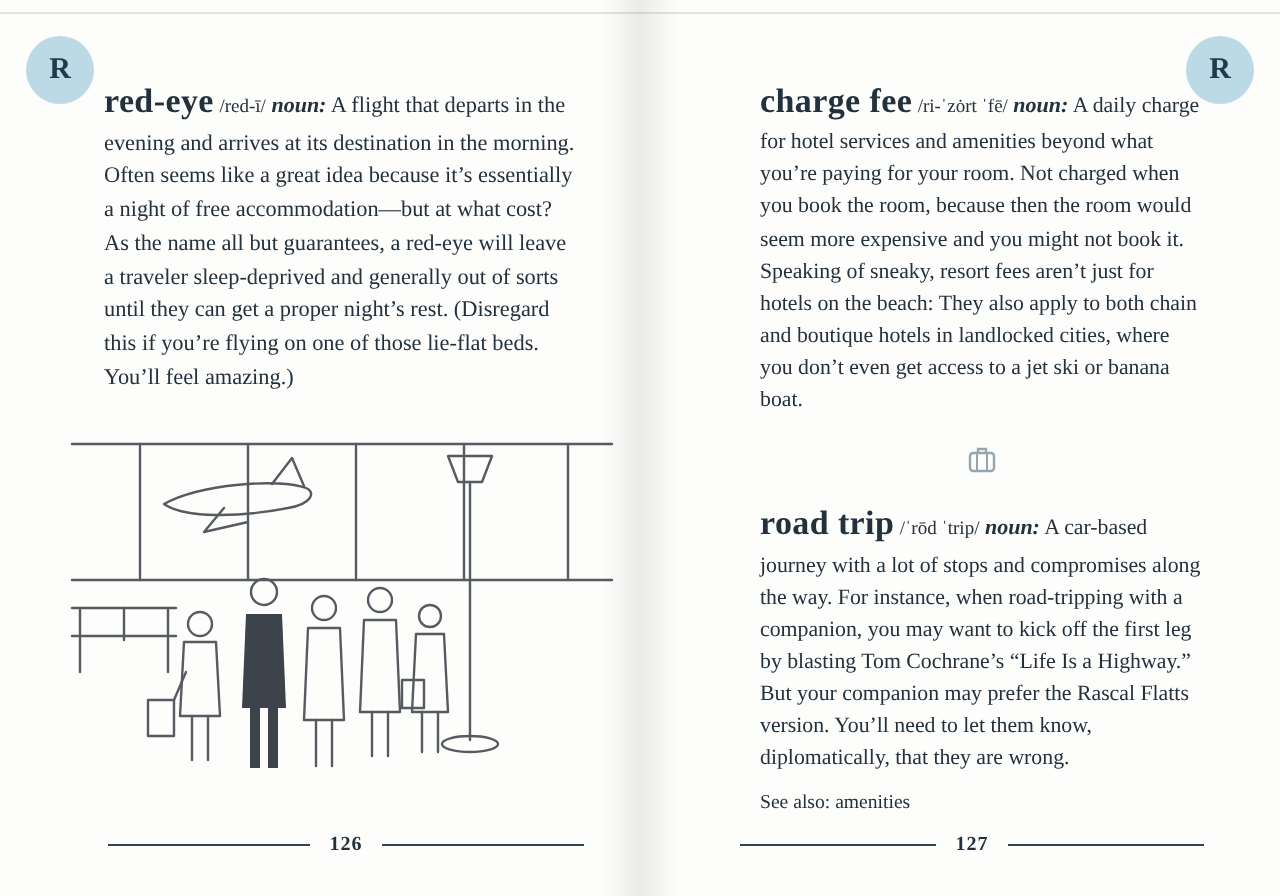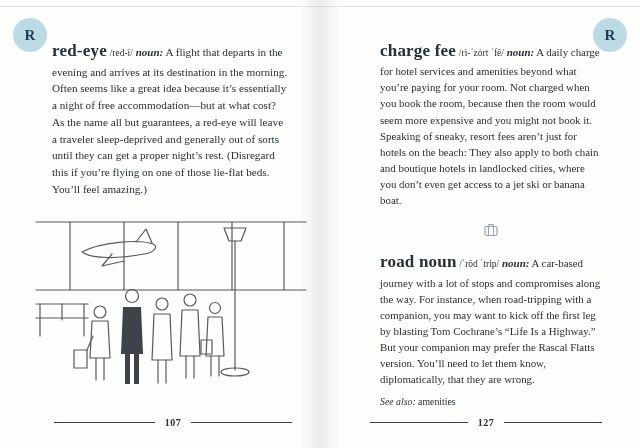--- a/index.html
+++ b/index.html
@@ -29,21 +29,21 @@
   .content{position:absolute;top:38px;}
   .page.left .content{left:52px;width:238px;}
   .page.right .content{left:60px;width:222px;}
   p.entry-text{margin:0;font-size:11.2px;line-height:1.5;text-align:left;}
   .page.right p.entry-text{font-size:10.9px;line-height:1.48;}
   .headword{font-size:17px;font-weight:700;letter-spacing:0.2px;}
   .pron{font-size:9.5px;}
   .pos{font-size:11px;font-weight:700;font-style:italic;}
   .between-icon{display:flex;justify-content:center;margin:12px 0 11px 0;}
   .see-also{margin-top:8px;font-size:9.8px;}
-  .see-also .label{font-style:italic;}
+  .see-also .label{}
   .illustration{position:absolute;left:32px;top:208px;width:278px;height:188px;}
   .footer{
     position:absolute;bottom:20px;display:flex;align-items:center;gap:10px;
   }
   .page.left .footer{left:54px;width:238px;}
   .page.right .footer{left:50px;width:232px;gap:10px;}
   .footer .rule{flex:1;height:1px;background:#2b4653;}
   .footer .pagenum{font-size:10px;font-weight:700;letter-spacing:0.5px;}
   svg .sk{stroke:#565b61;stroke-width:1.2;fill:none;stroke-linecap:round;stroke-linejoin:round;}
   svg .fillman{fill:#3d434b;stroke:none;}
@@ -122,21 +122,21 @@
 
         <circle class="sk" cx="183" cy="100" r="5.5"></circle>
         <path class="sk" d="M176,109 L174,148 L192,148 L190,109 Z"></path>
         <line class="sk" x1="179" y1="148" x2="179" y2="168"></line>
         <line class="sk" x1="187" y1="148" x2="187" y2="168"></line>
       </g>
     </svg>
 
     <div class="footer">
       <div class="rule"></div>
-      <span class="pagenum">107</span>
+      <span class="pagenum">126</span>
       <div class="rule"></div>
     </div>
   </div>
 
   <div class="page right">
     <div class="badge pos-right">
       <span>R</span>
     </div>
 
     <div class="content">
@@ -150,21 +150,21 @@
       <div class="between-icon">
         <svg width="18" height="18" viewBox="0 0 18 18">
           <rect x="3" y="6.5" width="12" height="9" rx="1.5" fill="none" stroke="#97a6ae" stroke-width="1.2"></rect>
           <path d="M7,6.5 V4.5 h4 v2" fill="none" stroke="#97a6ae" stroke-width="1.2"></path>
           <line x1="6.5" y1="6.5" x2="6.5" y2="15.5" stroke="#97a6ae" stroke-width="1"></line>
           <line x1="11.5" y1="6.5" x2="11.5" y2="15.5" stroke="#97a6ae" stroke-width="1"></line>
         </svg>
       </div>
 
       <p class="entry-text">
-        <span class="headword">road noun</span>
+        <span class="headword">road trip</span>
         <span class="pron">/ˈrōd ˈtrip/</span>
         <span class="pos">noun:</span>
         <span class="def">A car-based journey with a lot of stops and compromises along the way. For instance, when road-tripping with a companion, you may want to kick off the first leg by blasting Tom Cochrane’s “Life Is a Highway.” But your companion may prefer the Rascal Flatts version. You’ll need to let them know, diplomatically, that they are wrong.</span>
       </p>
 
       <p class="see-also">
         <span class="label">See also:</span>
         <span class="value">amenities</span>
       </p>
     </div>

